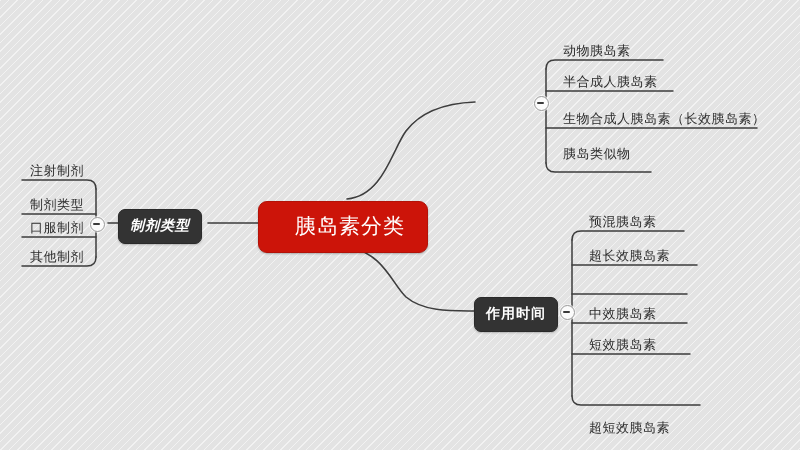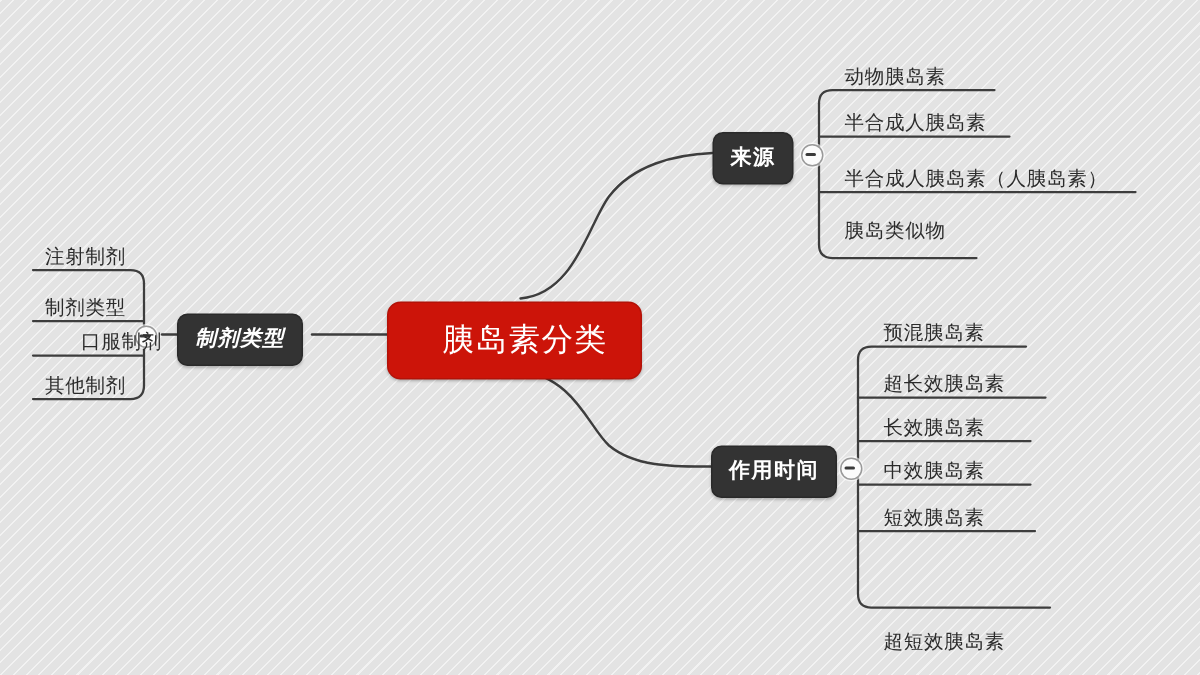--- a/index.html
+++ b/index.html
@@ -116,59 +116,53 @@
     <span>制剂类型</span>
   </div>
   <div class="toggle" style="left:90px;top:217px;"></div>
 
   <div class="node leaf" style="left:22px;top:160px;">
     <span>注射制剂</span>
   </div>
   <div class="node leaf" style="left:22px;top:194px;">
     <span>制剂类型</span>
   </div>
-  <div class="node leaf" style="left:22px;top:217px;margin-left:24px;">
+  <div class="node leaf" style="left:22px;top:217px;">
     <span>口服制剂</span>
   </div>
   <div class="node leaf" style="left:22px;top:246px;">
     <span>其他制剂</span>
   </div>
 
-  <div class="node branch" style="left:475px;top:88px;">
-    <span>来源</span>
-  </div>
   <div class="toggle" style="left:534px;top:96px;"></div>
 
   <div class="node leaf" style="left:555px;top:40px;">
     <span>动物胰岛素</span>
   </div>
   <div class="node leaf" style="left:555px;top:71px;">
     <span>半合成人胰岛素</span>
   </div>
   <div class="node leaf" style="left:555px;top:108px;">
-    <span>半合成人胰岛素（人胰岛素）</span>
+    <span>生物合成人胰岛素（长效胰岛素）</span>
   </div>
   <div class="node leaf" style="left:555px;top:143px;">
     <span>胰岛类似物</span>
   </div>
 
   <div class="node branch" style="left:474px;top:297px;">
     <span>作用时间</span>
   </div>
   <div class="toggle" style="left:560px;top:305px;"></div>
 
   <div class="node leaf" style="left:581px;top:211px;">
     <span>预混胰岛素</span>
   </div>
   <div class="node leaf" style="left:581px;top:245px;">
     <span>超长效胰岛素</span>
   </div>
-  <div class="node leaf" style="left:581px;top:274px;">
-    <span>长效胰岛素</span>
-  </div>
   <div class="node leaf" style="left:581px;top:303px;">
     <span>中效胰岛素</span>
   </div>
   <div class="node leaf" style="left:581px;top:334px;">
     <span>短效胰岛素</span>
   </div>
   <div class="node leaf" style="left:581px;top:385px;margin-top:32px;">
     <span>超短效胰岛素</span>
   </div>
 

